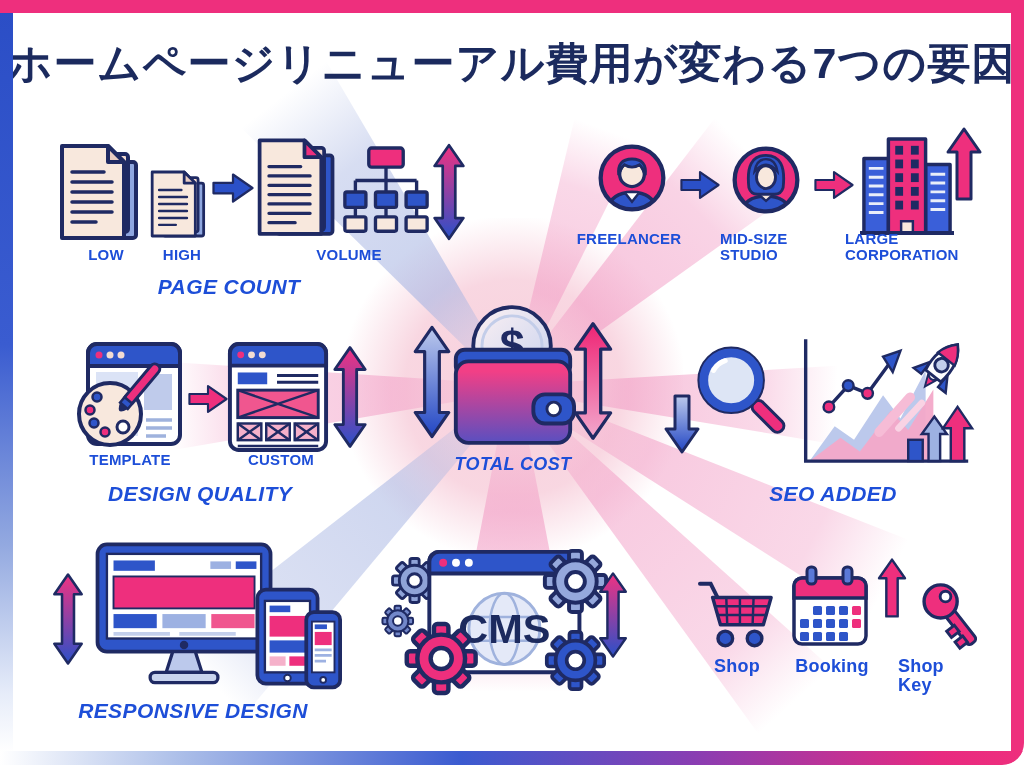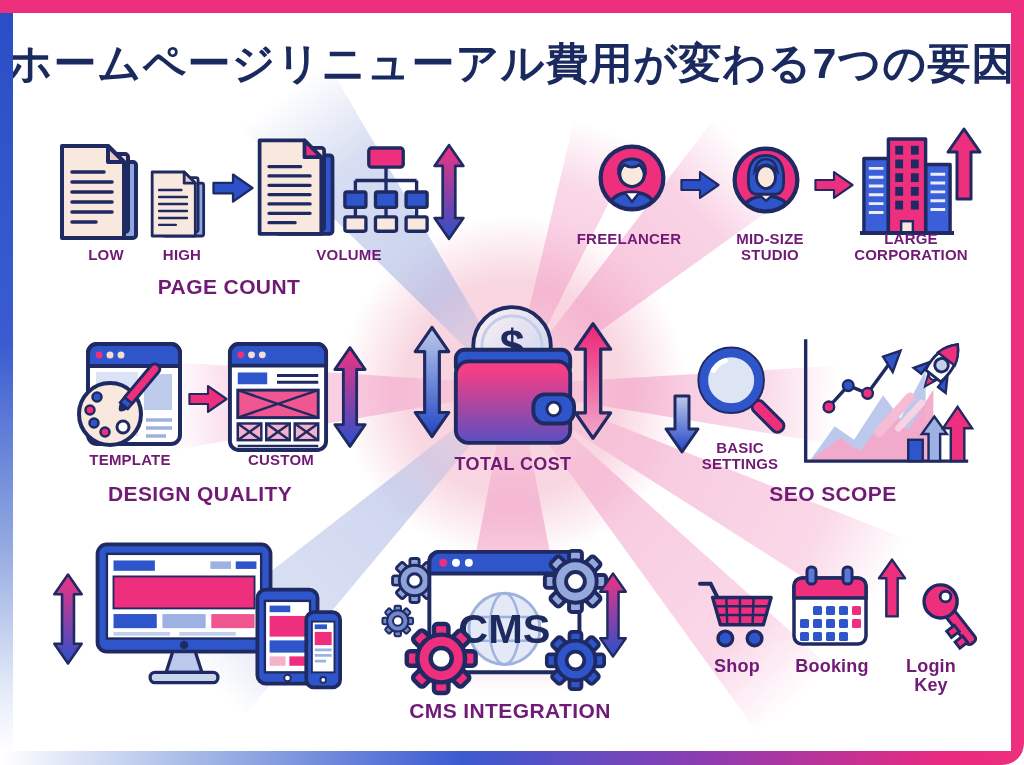--- a/index.html
+++ b/index.html
@@ -9,26 +9,26 @@
   .frame-top{position:absolute;left:0;top:0;width:100%;height:13px;background:#ee2f7d;z-index:6;}
   .frame-right{position:absolute;right:0;top:0;width:13px;height:100%;background:#ee2f7d;z-index:6;}
   .frame-bottom{position:absolute;left:0;bottom:0;width:100%;height:14px;z-index:6;
     background:linear-gradient(90deg,#ffffff 0%,#aabde8 18%,#3b5bd0 45%,#8a3db2 68%,#e82a80 92%,#ee2f7d 100%);}
   .frame-left{position:absolute;left:0;top:10px;width:13px;bottom:12px;z-index:6;
     background:linear-gradient(180deg,#2b4ec6 0%,#3a5cd0 45%,#93a9e0 72%,#e6ecf9 92%,#ffffff 100%);}
   
   .title{position:absolute;left:0;right:0;top:40px;text-align:center;font-size:43px;line-height:1.1;
          font-weight:900;color:#1b2a5e;letter-spacing:1px;z-index:3;}
   
-  .lbl,.sec-lbl{position:absolute;transform:translateX(-50%);color:#701a75;text-align:center;
+  .lbl,.sec-lbl{position:absolute;transform:translateX(-50%);color:#1d4ed8;text-align:left;
         line-height:1.08;z-index:3;white-space:nowrap;}
   .lbl{font-size:15px;font-weight:800;letter-spacing:.2px;}
   .lbl.wrap{white-space:normal;}
   .lbl.mixed{font-size:18px;font-weight:800;}
-  .sec-lbl{font-size:21px;font-weight:800;letter-spacing:.4px;}
+  .sec-lbl{font-size:21px;font-weight:800;letter-spacing:.4px;font-style:italic;}
   
   .ic{position:absolute;z-index:2;}
   svg{display:block;overflow:visible;}
   svg text{font-family:"Liberation Sans",sans-serif;}
   
   .ray{position:absolute;left:513px;top:388px;transform-origin:0 50%;z-index:1;pointer-events:none;}
   .glow{position:absolute;left:343px;top:218px;width:340px;height:340px;z-index:1;pointer-events:none;
     background:radial-gradient(circle,rgba(247,205,218,.95) 0%,rgba(247,205,218,.8) 45%,rgba(247,205,218,0) 72%);}
 </style>
 </head>
@@ -302,22 +302,21 @@
     <polygon points="167,74 182,96 174,96 174,130 160,130 160,96 152,96" fill="#ee2f7d" stroke="#1f2a63" stroke-width="2.5"></polygon>
     <g transform="rotate(38 148 34)">
       <path d="M142,44 q6,8 12,0 l-6,14 z" fill="#ee2f7d" stroke="#1f2a63" stroke-width="2"></path>
       <path d="M137,34 l-10,16 h10 z" fill="#2e55c9" stroke="#1f2a63" stroke-width="2.5"></path>
       <path d="M159,34 l10,16 h-10 z" fill="#2e55c9" stroke="#1f2a63" stroke-width="2.5"></path>
       <path d="M148,3 q15,15 10,41 l-20,0 q-5,-26 10,-41 z" fill="#fdfdff" stroke="#1f2a63" stroke-width="3"></path>
       <path d="M148,3 q9,9 11,19 l-22,0 q2,-10 11,-19 z" fill="#ee2f7d" stroke="#1f2a63" stroke-width="2.5"></path>
       <circle cx="148" cy="30" r="7" fill="#c3cfec" stroke="#1f2a63" stroke-width="3"></circle>
     </g>
   </svg>
-  <div class="lbl wrap" style="left:740px;top:440px;width:110px">BASIC SETTINGS</div>
-  <div class="sec-lbl" style="left:833px;top:483px">SEO SCOPE</div>
+  <div class="sec-lbl" style="left:833px;top:483px">SEO ADDED</div>
 
   <svg class="ic" style="left:50px;top:572px" width="36" height="94" viewBox="0 0 40 110">
     <polygon points="20,3 36,26 27,26 27,84 36,84 20,107 4,84 13,84 13,26 4,26" fill="url(#gpb)" stroke="#1f2a63" stroke-width="3" stroke-linejoin="round"></polygon>
   </svg>
   <svg class="ic" style="left:90px;top:540px" width="252" height="150" viewBox="0 0 268 158">
     <rect x="8" y="4" width="184" height="114" rx="10" fill="#2e55c9" stroke="#1f2a63" stroke-width="4"></rect>
     <rect x="18" y="14" width="164" height="90" fill="#fff" stroke="#1f2a63" stroke-width="2.5"></rect>
     <rect x="25" y="21" width="44" height="11" fill="#2e55c9"></rect>
     <rect x="128" y="22" width="22" height="8" fill="#9db1e2"></rect>
     <rect x="155" y="22" width="22" height="8" fill="#2e55c9"></rect>
@@ -337,41 +336,41 @@
     <rect x="191" y="123" width="17" height="10" fill="#f5b1ca"></rect>
     <rect x="212" y="123" width="17" height="10" fill="#ee2f7d"></rect>
     <circle cx="210" cy="146" r="3.5" fill="#fff" stroke="#1f2a63" stroke-width="2"></circle>
     <rect x="230" y="76" width="36" height="80" rx="8" fill="#2e55c9" stroke="#1f2a63" stroke-width="4"></rect>
     <rect x="236" y="86" width="24" height="54" fill="#fff" stroke="#1f2a63" stroke-width="2"></rect>
     <rect x="239" y="89" width="13" height="5" fill="#2e55c9"></rect>
     <rect x="239" y="97" width="18" height="14" fill="#ee2f7d"></rect>
     <path d="M239,116 h18 M239,122 h18 M239,128 h12" stroke="#9db1e2" stroke-width="3"></path>
     <circle cx="248" cy="148" r="3" fill="#fff" stroke="#1f2a63" stroke-width="2"></circle>
   </svg>
+  <div class="sec-lbl" style="left:193px;top:700px">RESPONSIVE DESIGN</div>
 
   <svg class="ic" style="left:378px;top:540px" width="235" height="158" viewBox="0 0 238 160">
     <use href="#gear" x="14" y="18" width="46" height="46" fill="#8fa3d8"></use>
     <use href="#gear" x="4" y="66" width="32" height="32" fill="#7287c9"></use>
     <rect x="52" y="12" width="152" height="122" rx="10" fill="#fff" stroke="#1f2a63" stroke-width="4"></rect>
     <path d="M52,22 a10,10 0 0 1 10,-10 h132 a10,10 0 0 1 10,10 v12 h-152 z" fill="#2e55c9" stroke="#1f2a63" stroke-width="4"></path>
     <circle cx="66" cy="23" r="4" fill="#ee2f7d"></circle>
       <circle cx="79" cy="23" r="4" fill="#ffffff"></circle>
       <circle cx="92" cy="23" r="4" fill="#ffffff"></circle>
     <circle cx="128" cy="90" r="36" fill="#e4e9f8" stroke="#9fb2dd" stroke-width="3"></circle>
     <ellipse cx="128" cy="90" rx="15" ry="36" fill="none" stroke="#9fb2dd" stroke-width="2.5"></ellipse>
     <path d="M95,78 h66 M95,102 h66" stroke="#9fb2dd" stroke-width="2.5"></path>
     <text x="128" y="104" text-anchor="middle" font-size="42" font-weight="800" fill="#1c2a5e">CMS</text>
     <use href="#gear" x="168" y="10" width="64" height="64" fill="#95a8dc"></use>
     <use href="#gear" x="28" y="84" width="72" height="72" fill="#ee2f7d"></use>
     <use href="#gear" x="170" y="92" width="60" height="60" fill="#2e55c9"></use>
   </svg>
   <svg class="ic" style="left:597px;top:564px" width="32" height="102" viewBox="0 0 40 110">
     <polygon points="20,3 36,26 27,26 27,84 36,84 20,107 4,84 13,84 13,26 4,26" fill="url(#gpb)" stroke="#1f2a63" stroke-width="3" stroke-linejoin="round"></polygon>
   </svg>
-  <div class="sec-lbl" style="left:510px;top:700px">CMS INTEGRATION</div>
 
   <svg class="ic" style="left:696px;top:576px" width="82" height="78" viewBox="0 0 84 80">
     <path d="M4,8 h11 l7,14" fill="none" stroke="#1f2a63" stroke-width="4" stroke-linecap="round"></path>
     <path d="M17,22 h60 l-8,28 h-44 z" fill="#ee2f7d" stroke="#1f2a63" stroke-width="3.5" stroke-linejoin="round"></path>
     <path d="M31,22 l1,28 M45,22 v28 M59,22 l-1,28 M19,31 h56 M21,40 h52" stroke="#1f2a63" stroke-width="2.5"></path>
     <circle cx="30" cy="64" r="7.5" fill="#2e55c9" stroke="#1f2a63" stroke-width="3.5"></circle>
     <circle cx="60" cy="64" r="7.5" fill="#2e55c9" stroke="#1f2a63" stroke-width="3.5"></circle>
   </svg>
   <svg class="ic" style="left:790px;top:564px" width="80" height="86" viewBox="0 0 80 86">
     <rect x="4" y="14" width="72" height="66" rx="8" fill="#fff" stroke="#1f2a63" stroke-width="3.5"></rect>
@@ -403,15 +402,15 @@
     <g transform="rotate(-38 54 22)">
       <rect x="48.5" y="34" width="11" height="42" rx="4" fill="#ee2f7d" stroke="#1f2a63" stroke-width="3"></rect>
       <rect x="40" y="50" width="10" height="8" fill="#ee2f7d" stroke="#1f2a63" stroke-width="3"></rect>
       <rect x="40" y="64" width="10" height="8" fill="#ee2f7d" stroke="#1f2a63" stroke-width="3"></rect>
     </g>
     <circle cx="54" cy="22" r="17" fill="#ee2f7d" stroke="#1f2a63" stroke-width="3.5"></circle>
     <circle cx="59" cy="17" r="5.5" fill="#fff" stroke="#1f2a63" stroke-width="3"></circle>
   </svg>
   <div class="lbl mixed" style="left:737px;top:657px">Shop</div>
   <div class="lbl mixed" style="left:832px;top:657px">Booking</div>
-  <div class="lbl mixed wrap" style="left:931px;top:657px;width:66px">Login Key</div>
+  <div class="lbl mixed wrap" style="left:931px;top:657px;width:66px">Shop Key</div>
 
 </div>
 
 </body></html>

